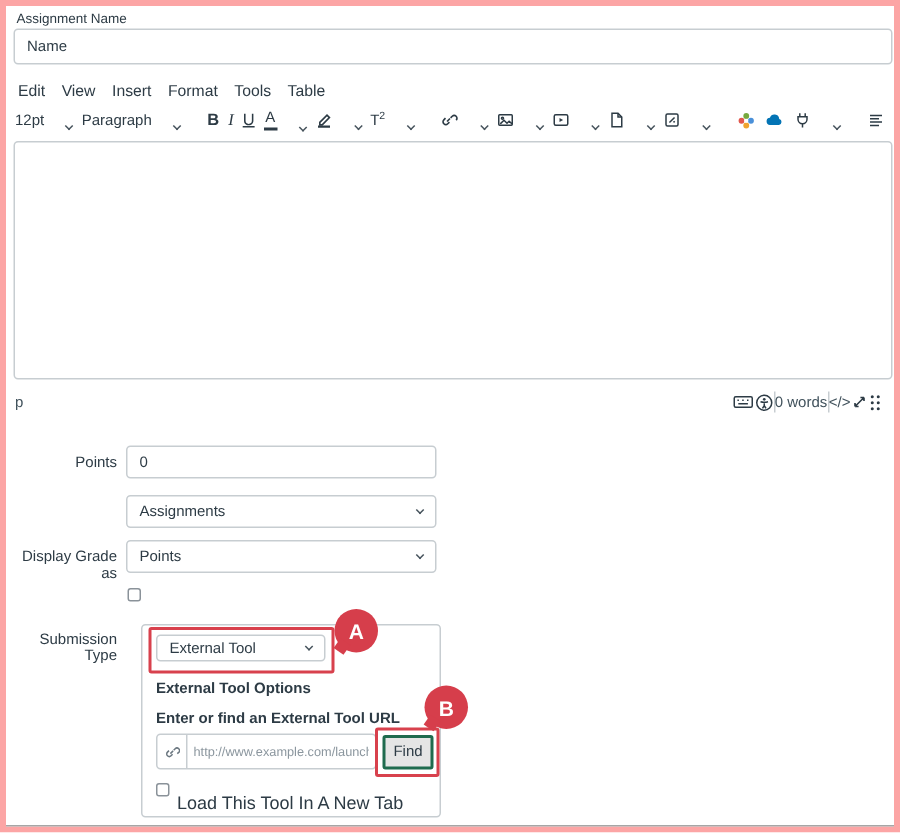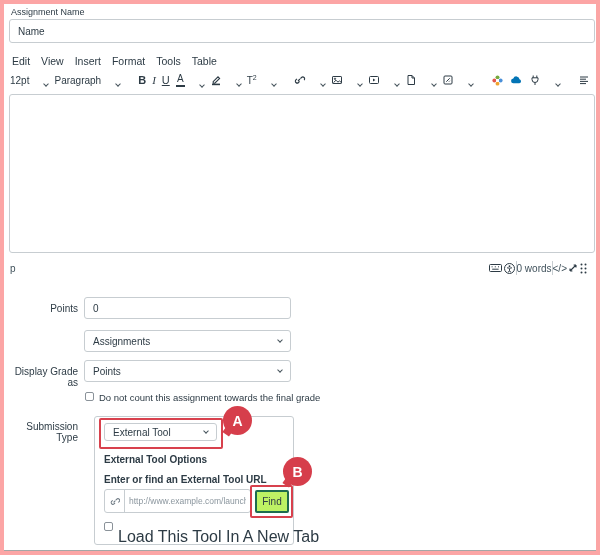--- a/index.html
+++ b/index.html
@@ -77,21 +77,21 @@
 
   #url-group { position:absolute; left:100px; top:485px; width:147px; height:24px;
     border:1px solid #C7CDD1; border-radius:3px; display:flex; align-items:center; background:#fff; }
   #url-icon-cell { width:20px; height:100%; border-right:1px solid #C7CDD1;
     display:flex; align-items:center; justify-content:center; color:#6B7780; }
   #url-input { flex:1; border:none; outline:none; font-family:inherit; font-size:8.5px;
     color:#2D3B45; padding:0 4px; min-width:0; background:transparent; }
   #url-input::placeholder { color:#8B969E; }
 
   #find-button { position:absolute; left:251px; top:486px; width:34px; height:23px;
-    background:#bef264; border:2px solid #1F6B4E; border-radius:2px; font-family:inherit;
+    background:#e5e5e5; border:2px solid #1F6B4E; border-radius:2px; font-family:inherit;
     font-size:10px; color:#2D3B45; display:flex; align-items:center; justify-content:center; }
 
   .callout { position:absolute; width:29px; height:29px; border-radius:50%;
     background:#D63E4B; color:#fff; font-size:14px; font-weight:bold;
     display:flex; align-items:center; justify-content:center; z-index:5; }
   .callout::after { content:""; position:absolute; left:1px; bottom:0;
     width:8px; height:8px; background:#D63E4B; transform:rotate(35deg); z-index:-1; }
   #callout-a { left:219px; top:402px; }
   #callout-b { left:279px; top:453px; }
 
@@ -303,21 +303,20 @@
     <span class="chev"></span>
   </div>
 
   <div class="flabel" style="top:362px">Display Grade as</div>
   <div class="sel" style="top:356px">
     <span>Points</span>
     <span class="chev"></span>
   </div>
 
   <input type="checkbox" style="position: absolute; left: 81px; top: 388px;">
-  <div class="cb-label" style="left:95px;top:388px">Do not count this assignment towards the final grade</div>
 
   <div class="flabel" style="top:417px">Submission Type</div>
   <div id="submission-box"></div>
 
   <div class="sel" id="ext-select">
     <span>External Tool</span>
     <span class="chev"></span>
   </div>
   <div class="hl" id="hl-a"></div>
   <div class="callout" id="callout-a">A</div>
@@ -332,16 +331,16 @@
       </svg>
     </span>
     <input id="url-input" type="text" placeholder="http://www.example.com/launch" style="">
   </div>
 
   <div id="find-button">Find</div>
   <div class="hl" id="hl-b"></div>
   <div class="callout" id="callout-b">B</div>
 
   <input type="checkbox" style="position: absolute; left: 100px; top: 518px;">
-  <div class="cb-label" style="left:114px;top:524px;font-size:16px">Load This Tool In A New Tab</div>
+  <div class="cb-label" style="left:114px;top:524px;font-size:12px">Load This Tool In A New Tab</div>
 
   <div id="bottom-edge"></div>
 </div>
 
 </body></html>

